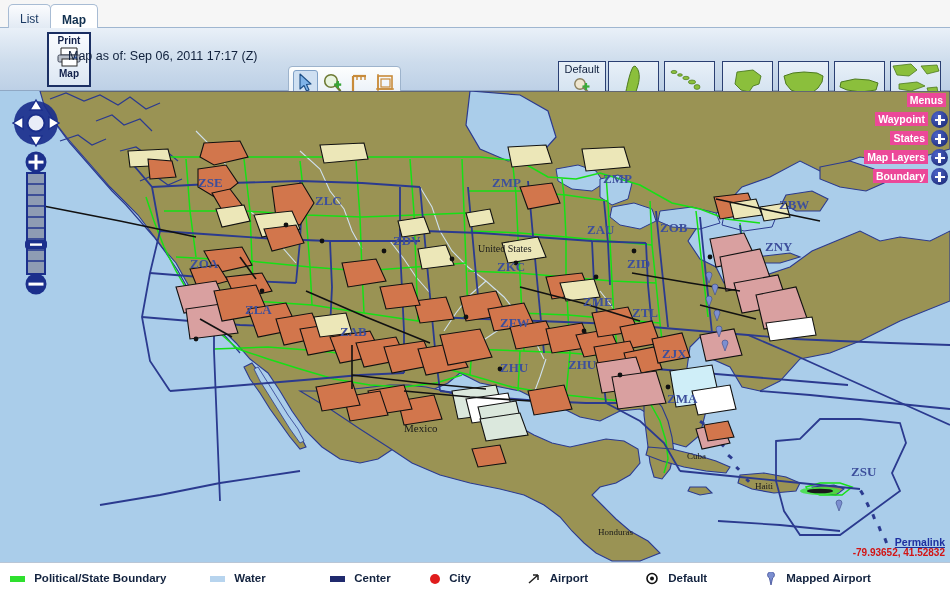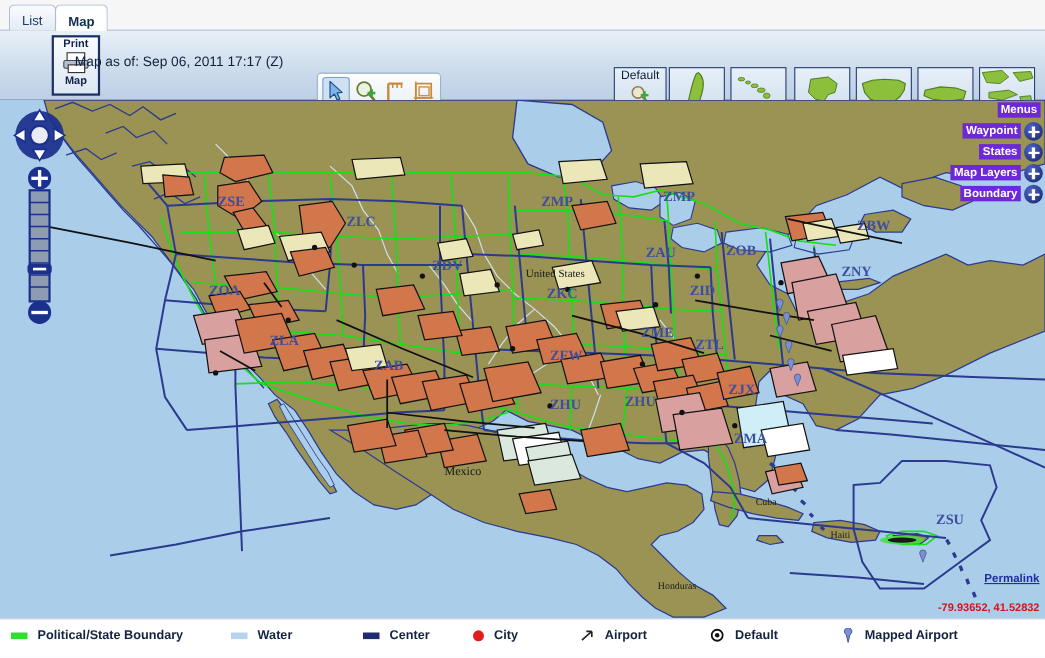--- a/index.html
+++ b/index.html
@@ -112,21 +112,21 @@
 
   
   #navpan{position:absolute;left:12px;top:4px;width:48px;height:55px;}
   #zoomslider{position:absolute;left:21px;top:60px;width:30px;height:145px;}
 
   
   #rightmenu{position:absolute;right:0;top:2px;width:84px;}
   .rmrow{position:relative;height:16px;margin-bottom:3px;}
   .rmlabel{
     position:absolute;right:22px;top:0;height:14px;line-height:14px;
-    background:#6d28d9;color:#ffffff;font-size:10.5px;font-weight:bold;
+    background:#ec4899;color:#ffffff;font-size:10.5px;font-weight:bold;
     padding:0 3px;white-space:nowrap;cursor:pointer;
   }
   .rmrow.nobtn .rmlabel{right:4px;}
   .rmplus{
     position:absolute;right:2px;top:-1px;width:17px;height:17px;
     border-radius:50%;background:radial-gradient(circle at 35% 30%,#4c63c8,#15226b);
     cursor:pointer;
   }
   .rmplus:before,.rmplus:after{
     content:"";position:absolute;background:#fff;
@@ -139,21 +139,21 @@
     position:absolute;left:12px;bottom:36px;width:68px;height:52px;
     font-size:9.5px;color:#000;text-align:center;
   }
   #scalebar .sbox{position:relative;width:66px;height:50px;}
   .sb-l1{position:absolute;left:4px;top:0;font-size:9.5px;}
   .sb-l2{position:absolute;left:4px;top:16px;font-size:9.5px;}
   .sb-l3{position:absolute;left:4px;top:29px;font-size:9.5px;}
 
   
   #permalink{
-    position:absolute;right:5px;bottom:30px;font-size:10.5px;
+    position:absolute;right:5px;bottom:14px;font-size:10.5px;
     color:#1d2fa0;text-decoration:underline;cursor:pointer;font-weight:bold;margin-top:20px;
   }
   #coords{
     position:absolute;right:5px;bottom:4px;font-size:10px;
     color:#d21414;font-weight:bold;white-space:nowrap;
   }
 
   
   #legend{
     position:absolute;left:0;top:562px;width:950px;height:52px;

